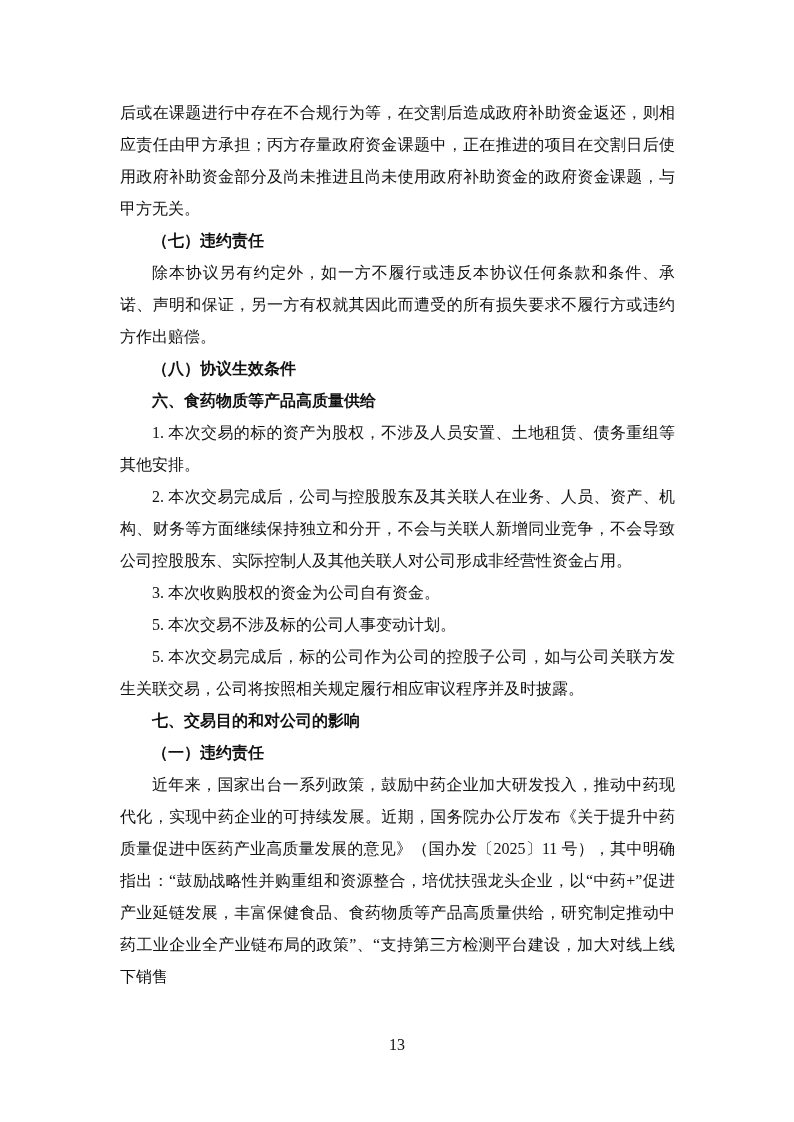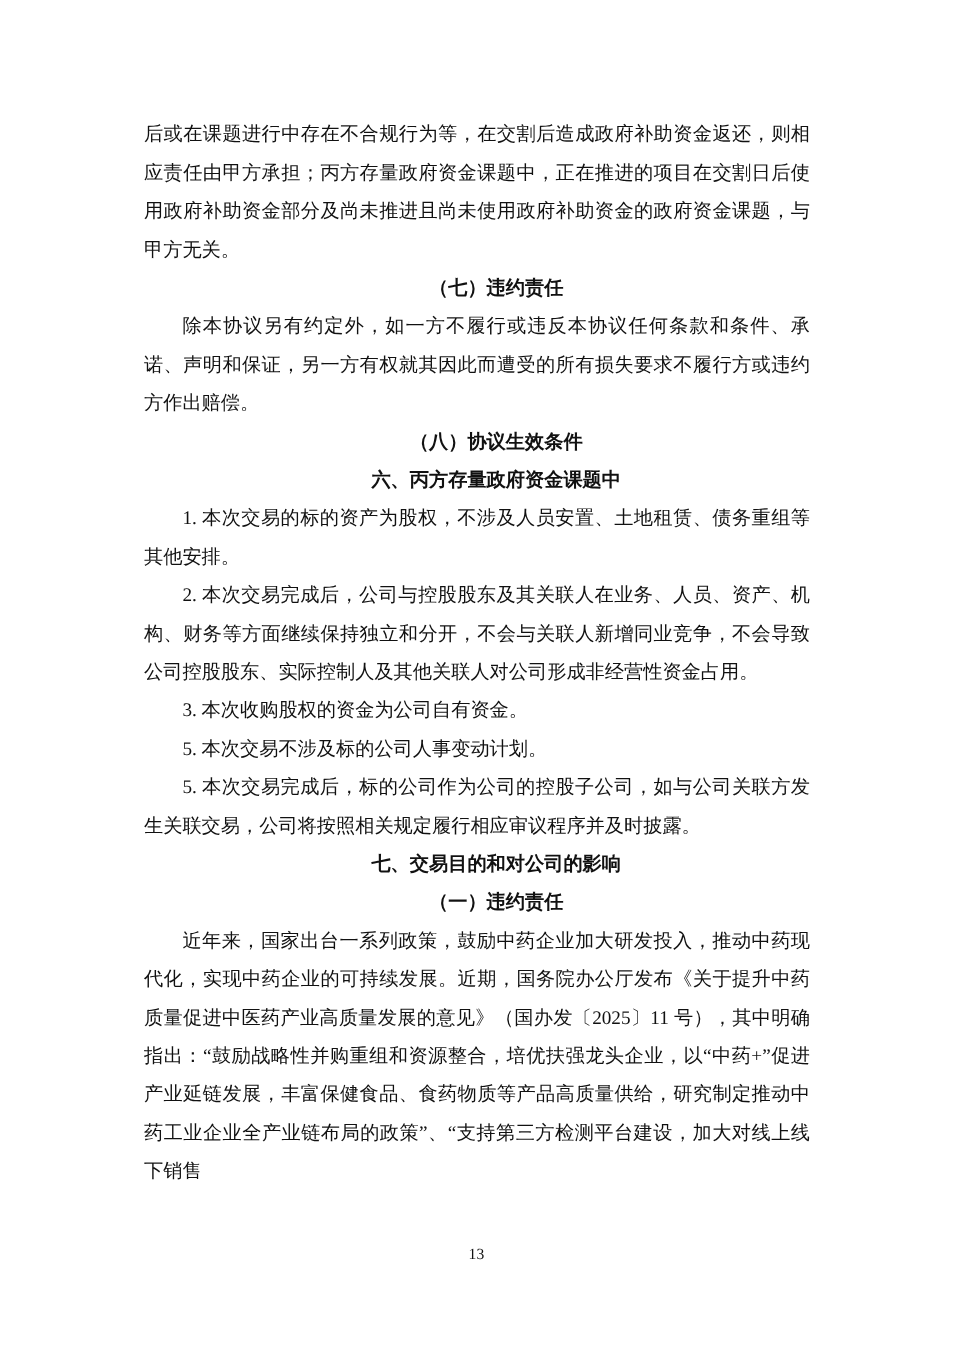--- a/index.html
+++ b/index.html
@@ -31,43 +31,43 @@
     font-size: 16px;
     line-height: 32px;
     text-align: justify;
     word-break: break-all;
   }
   .content p.body { text-indent: 2em; }
   .content p.body-continuation { text-indent: 0; }
   .content p.heading {
     text-indent: 2em;
     font-weight: bold;
-    text-align: center;
+    text-align: left;
   }
   .footer {
     position: absolute;
     top: 1036px;
     left: 0;
     width: 794px;
     text-align: center;
-    font-size: 13px;
+    font-size: 16px;
     line-height: 18px;
     color: #111111;
   }
 </style>
 </head>
 <body>
 
 <div class="page">
   <div class="content">
       <p class="body-continuation">后或在课题进行中存在不合规行为等，在交割后造成政府补助资金返还，则相应责任由甲方承担；丙方存量政府资金课题中，正在推进的项目在交割日后使用政府补助资金部分及尚未推进且尚未使用政府补助资金的政府资金课题，与甲方无关。</p>
       <p class="heading">（七）违约责任</p>
       <p class="body">除本协议另有约定外，如一方不履行或违反本协议任何条款和条件、承诺、声明和保证，另一方有权就其因此而遭受的所有损失要求不履行方或违约方作出赔偿。</p>
       <p class="heading">（八）协议生效条件</p>
-      <p class="heading">六、丙方存量政府资金课题中</p>
+      <p class="heading">六、食药物质等产品高质量供给</p>
       <p class="body">1. 本次交易的标的资产为股权，不涉及人员安置、土地租赁、债务重组等其他安排。</p>
       <p class="body">2. 本次交易完成后，公司与控股股东及其关联人在业务、人员、资产、机构、财务等方面继续保持独立和分开，不会与关联人新增同业竞争，不会导致公司控股股东、实际控制人及其他关联人对公司形成非经营性资金占用。</p>
       <p class="body">3. 本次收购股权的资金为公司自有资金。</p>
       <p class="body">5. 本次交易不涉及标的公司人事变动计划。</p>
       <p class="body">5. 本次交易完成后，标的公司作为公司的控股子公司，如与公司关联方发生关联交易，公司将按照相关规定履行相应审议程序并及时披露。</p>
       <p class="heading">七、交易目的和对公司的影响</p>
       <p class="heading">（一）违约责任</p>
       <p class="body">近年来，国家出台一系列政策，鼓励中药企业加大研发投入，推动中药现代化，实现中药企业的可持续发展。近期，国务院办公厅发布《关于提升中药质量促进中医药产业高质量发展的意见》（国办发〔2025〕11 号），其中明确指出：“鼓励战略性并购重组和资源整合，培优扶强龙头企业，以“中药+”促进产业延链发展，丰富保健食品、食药物质等产品高质量供给，研究制定推动中药工业企业全产业链布局的政策”、“支持第三方检测平台建设，加大对线上线下销售</p>
     </div>
   <div class="footer">

